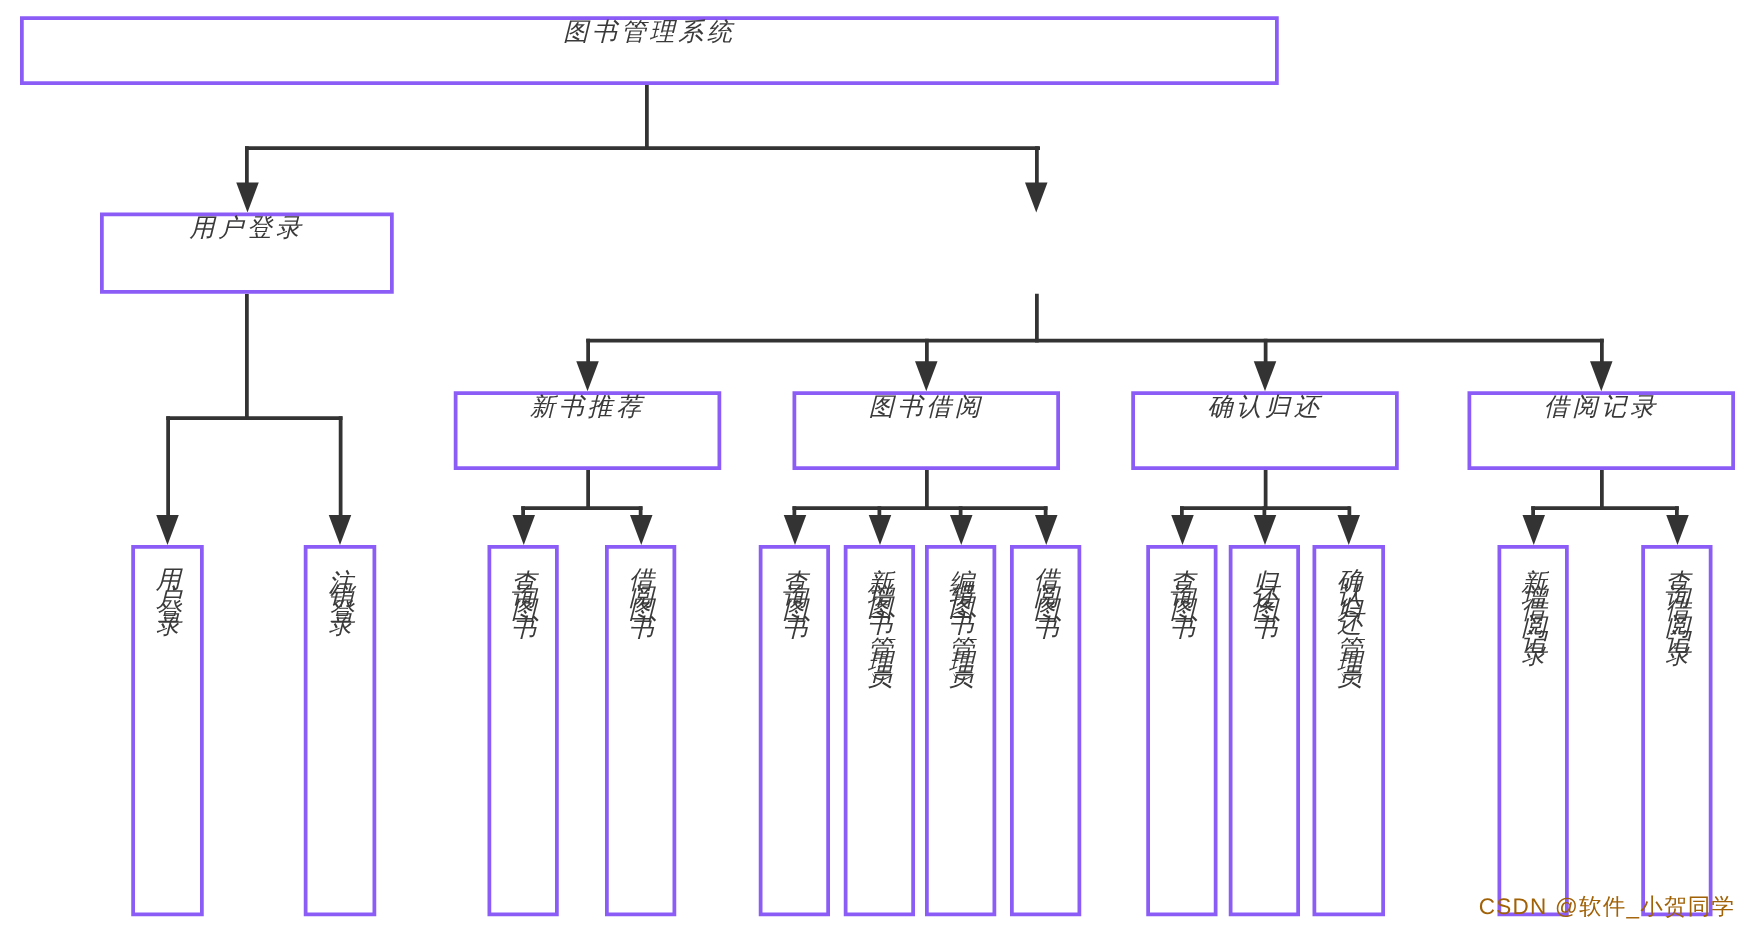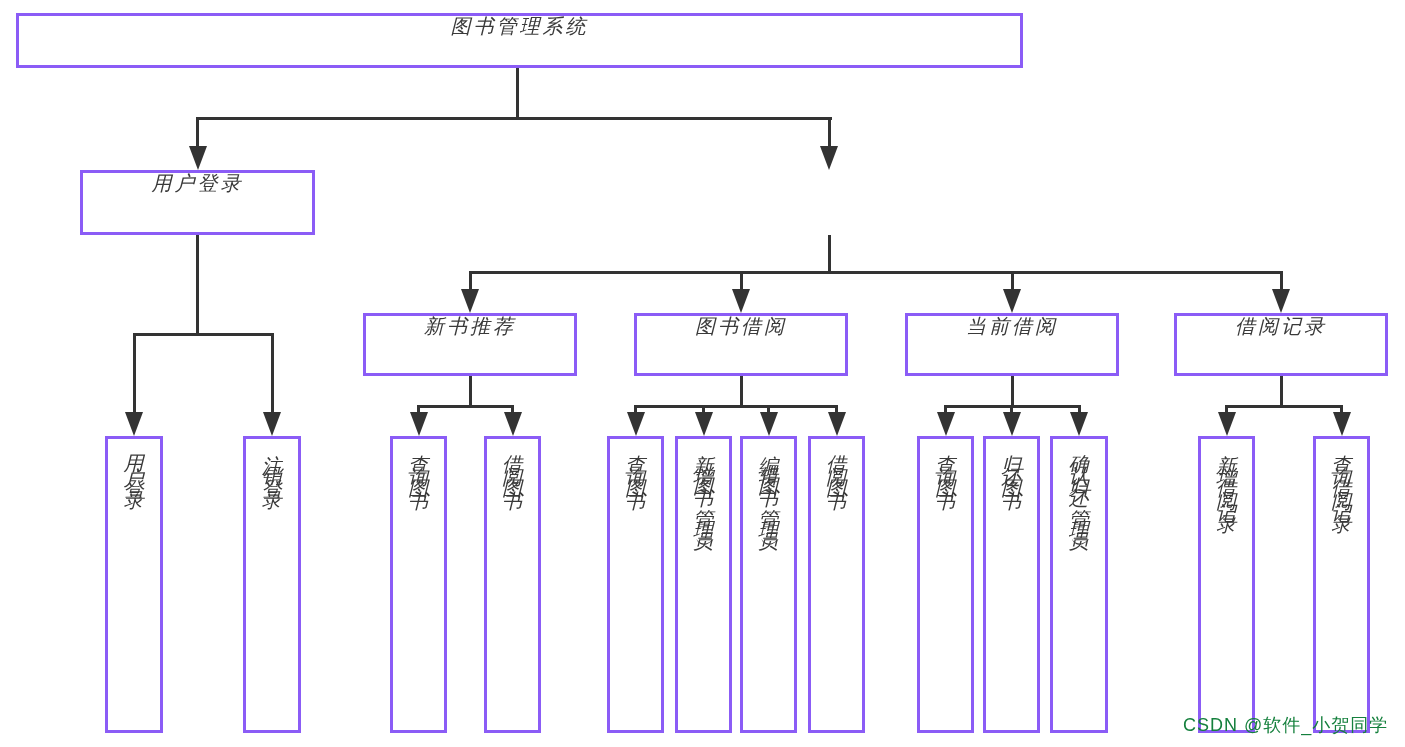--- a/index.html
+++ b/index.html
@@ -24,21 +24,21 @@
     font-size:20px; color:#3a3a3a; letter-spacing:12px; line-height:1;
   }
   .line { position:absolute; background:#333333; z-index:1; }
   .arrow {
     position:absolute; width:0; height:0; z-index:1;
     border-left:9px solid transparent; border-right:9px solid transparent;
     border-top:24px solid #333333;
   }
   .watermark {
     position:absolute; left:1183px; top:713px; z-index:5;
-    font-size:18px; color:#15803d; letter-spacing:1px; white-space:nowrap;
+    font-size:18px; color:#a16207; letter-spacing:1px; white-space:nowrap;
   }
 </style>
 </head>
 <body>
 
 <div class="stage">
 
   <div class="box" style="left:16px;top:13px;width:1007px;height:55px;">
     <span class="hlabel">图书管理系统</span>
   </div>
@@ -72,21 +72,21 @@
   <div class="arrow" style="left:1003px;top:289px;"></div>
   <div class="arrow" style="left:1272px;top:289px;"></div>
 
   <div class="box" style="left:634px;top:313px;width:214px;height:63px;">
     <span class="hlabel">图书借阅</span>
   </div>
   <div class="box" style="left:363px;top:313px;width:214px;height:63px;">
     <span class="hlabel">新书推荐</span>
   </div>
   <div class="box" style="left:905px;top:313px;width:214px;height:63px;">
-    <span class="hlabel">当前借阅</span>
+    <span class="hlabel">确认归还</span>
   </div>
   <div class="box" style="left:1174px;top:313px;width:214px;height:63px;">
     <span class="hlabel">借阅记录</span>
   </div>
 
   <div class="line" style="left:469px;top:376px;width:3px;height:31px;"></div>
   <div class="line" style="left:740px;top:376px;width:3px;height:31px;"></div>
   <div class="line" style="left:1011px;top:376px;width:3px;height:31px;"></div>
   <div class="line" style="left:1280px;top:376px;width:3px;height:31px;"></div>
 

